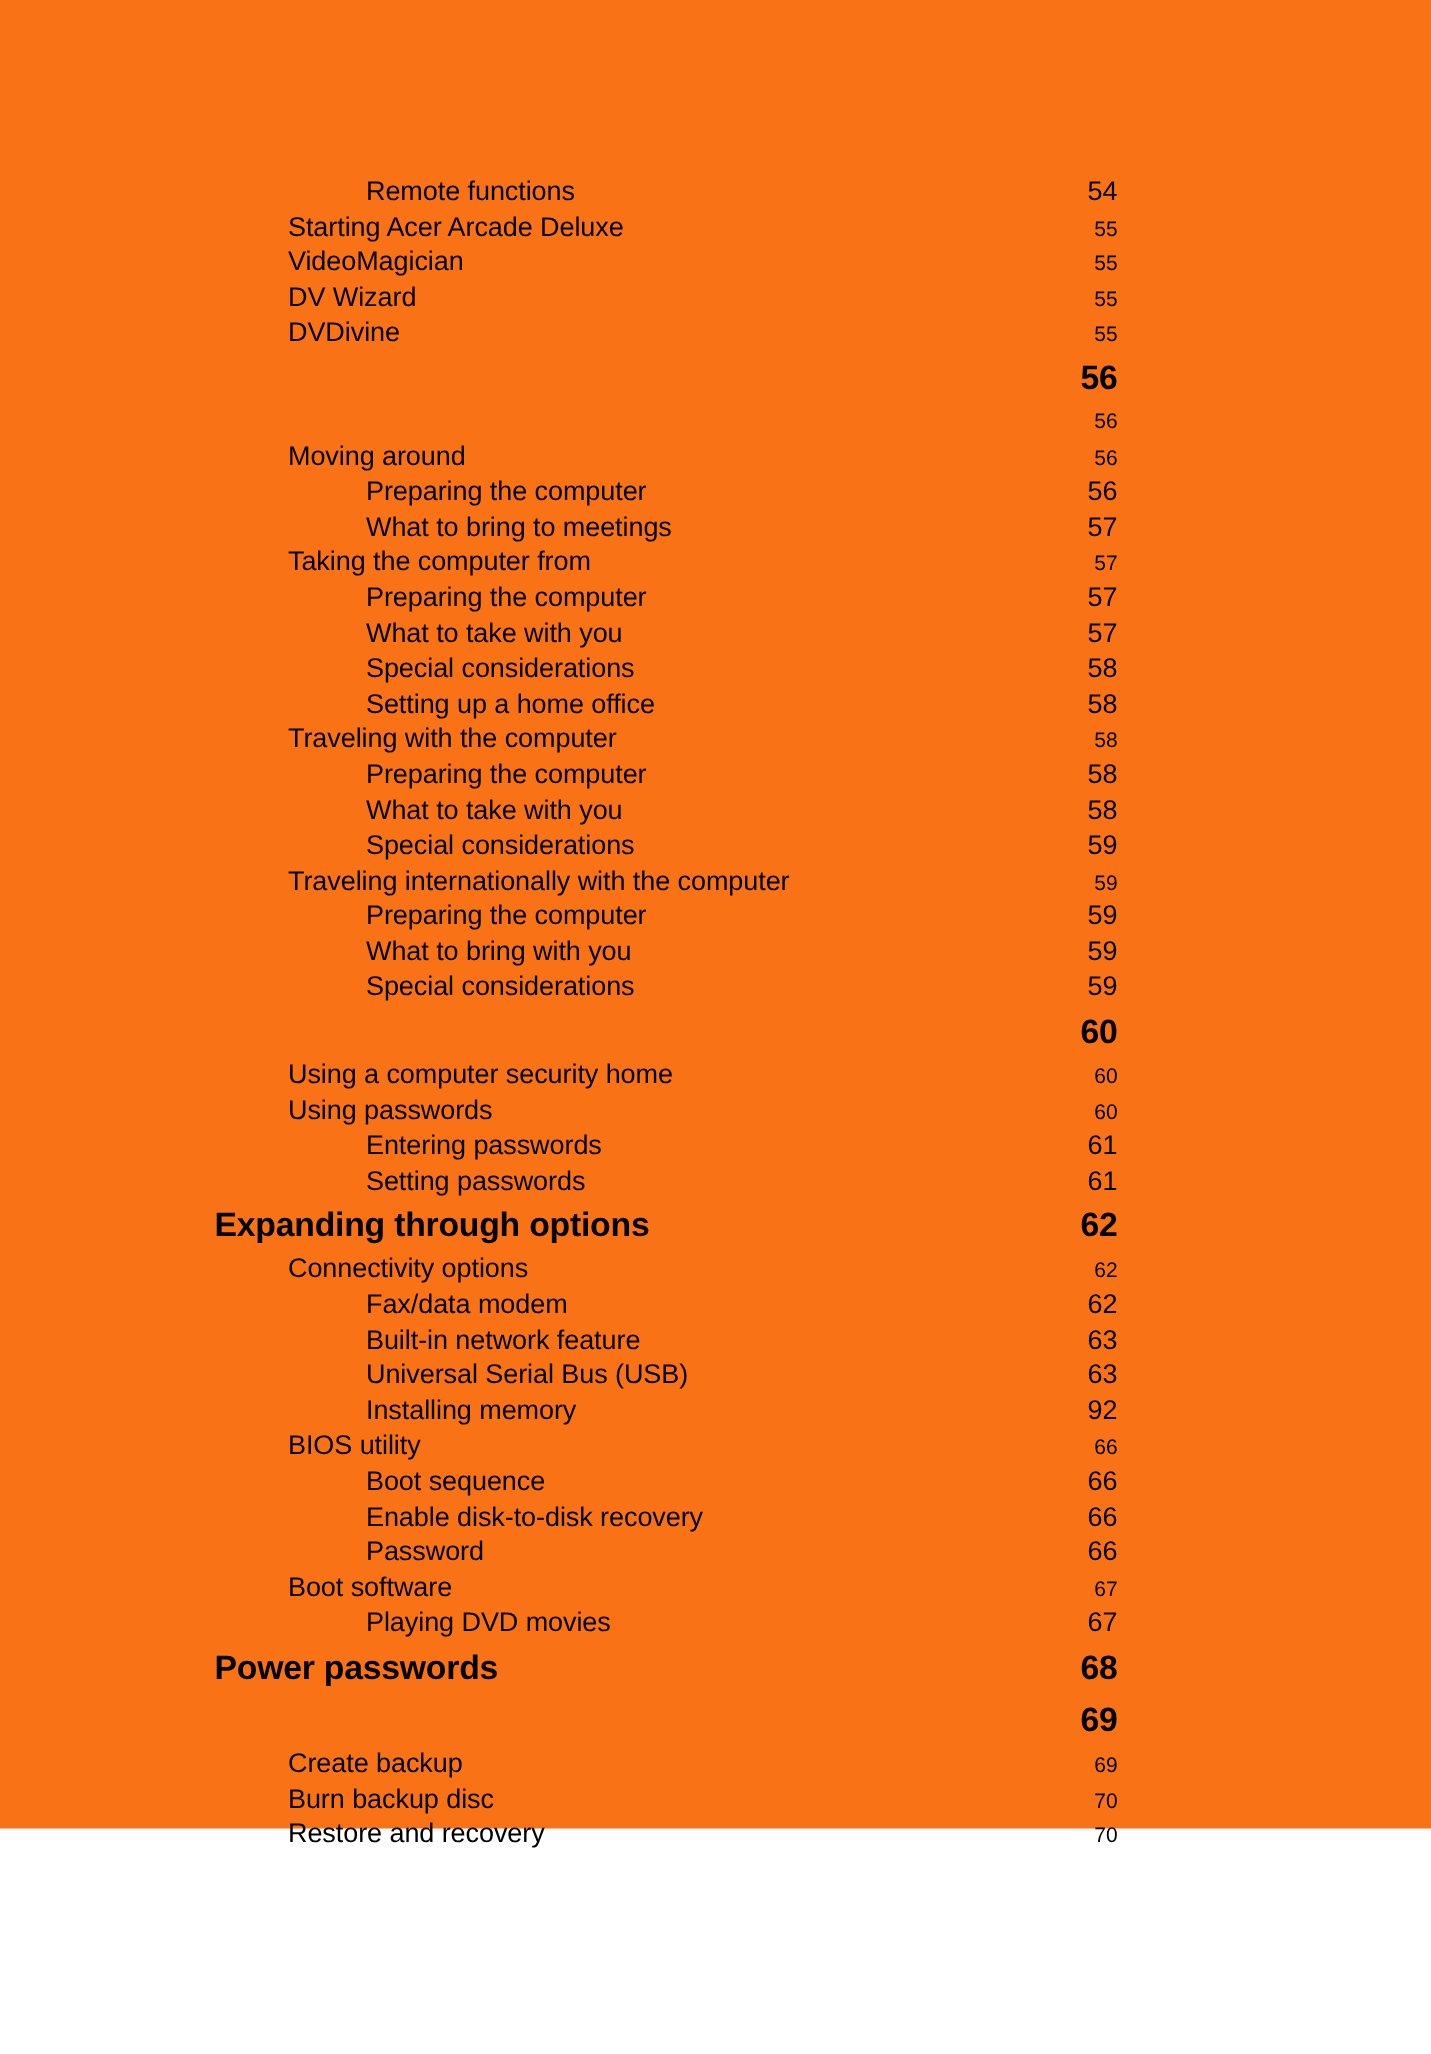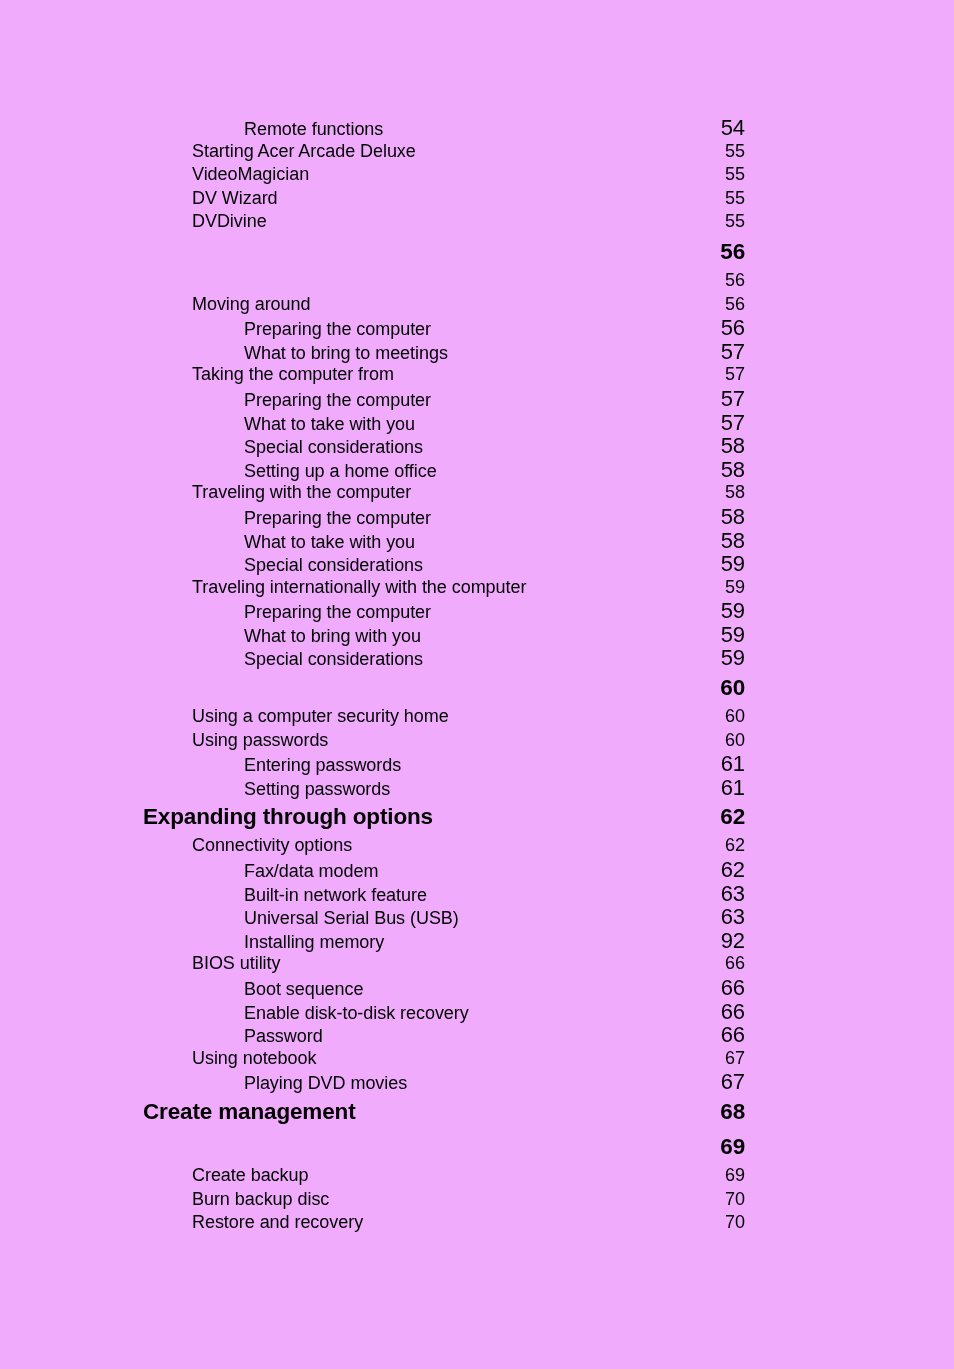--- a/index.html
+++ b/index.html
@@ -14,22 +14,22 @@
     position: relative;
     font-family: "Liberation Sans", "DejaVu Sans", sans-serif;
     color: #000000;
     -webkit-font-smoothing: antialiased;
   }
   #toc-page {
     position: absolute;
     left: 0;
     top: 0;
     width: 954px;
-    height: 1369px;
-    background: #f0abfc;
+    height: 1219px;
+    background: #f97316;
   }
   #toc-list {
     position: absolute;
     left: 143px;
     top: 116px;
     width: 602px;
   }
   .toc-row {
     display: flex;
     align-items: baseline;
@@ -68,35 +68,35 @@
   
   .lvl2 {
     padding-left: 49px;
     height: 23.6px;
     line-height: 23.6px;
     font-size: 18px;
     font-weight: normal;
     letter-spacing: -0.05px;
   }
   .lvl2 .toc-page-num {
-    font-size: 18px;
+    font-size: 14px;
     min-width: 28px;
   }
 
   
   .lvl3 {
     padding-left: 101px;
     height: 23.6px;
     line-height: 23.6px;
     font-size: 18px;
     font-weight: normal;
     letter-spacing: -0.05px;
   }
   .lvl3 .toc-page-num {
-    font-size: 22px;
+    font-size: 18px;
     min-width: 28px;
   }
 </style>
 </head>
 <body>
 
 <div id="toc-page">
   <div id="toc-list">
       <div class="toc-row lvl3">
         <span class="toc-title">Remote functions</span>
@@ -279,31 +279,31 @@
         <span class="toc-title">Enable disk-to-disk recovery</span>
         <span class="toc-dots"></span>
         <span class="toc-page-num">66</span>
       </div>
       <div class="toc-row lvl3">
         <span class="toc-title">Password</span>
         <span class="toc-dots"></span>
         <span class="toc-page-num">66</span>
       </div>
       <div class="toc-row lvl2">
-        <span class="toc-title">Using notebook</span>
+        <span class="toc-title">Boot software</span>
         <span class="toc-dots"></span>
         <span class="toc-page-num">67</span>
       </div>
       <div class="toc-row lvl3">
         <span class="toc-title">Playing DVD movies</span>
         <span class="toc-dots"></span>
         <span class="toc-page-num">67</span>
       </div>
       <div class="toc-row lvl1">
-        <span class="toc-title">Create management</span>
+        <span class="toc-title">Power passwords</span>
         <span class="toc-dots"></span>
         <span class="toc-page-num">68</span>
       </div>
       <div class="toc-row lvl1">
         <span class="toc-dots"></span>
         <span class="toc-page-num">69</span>
       </div>
       <div class="toc-row lvl2">
         <span class="toc-title">Create backup</span>
         <span class="toc-dots"></span>

